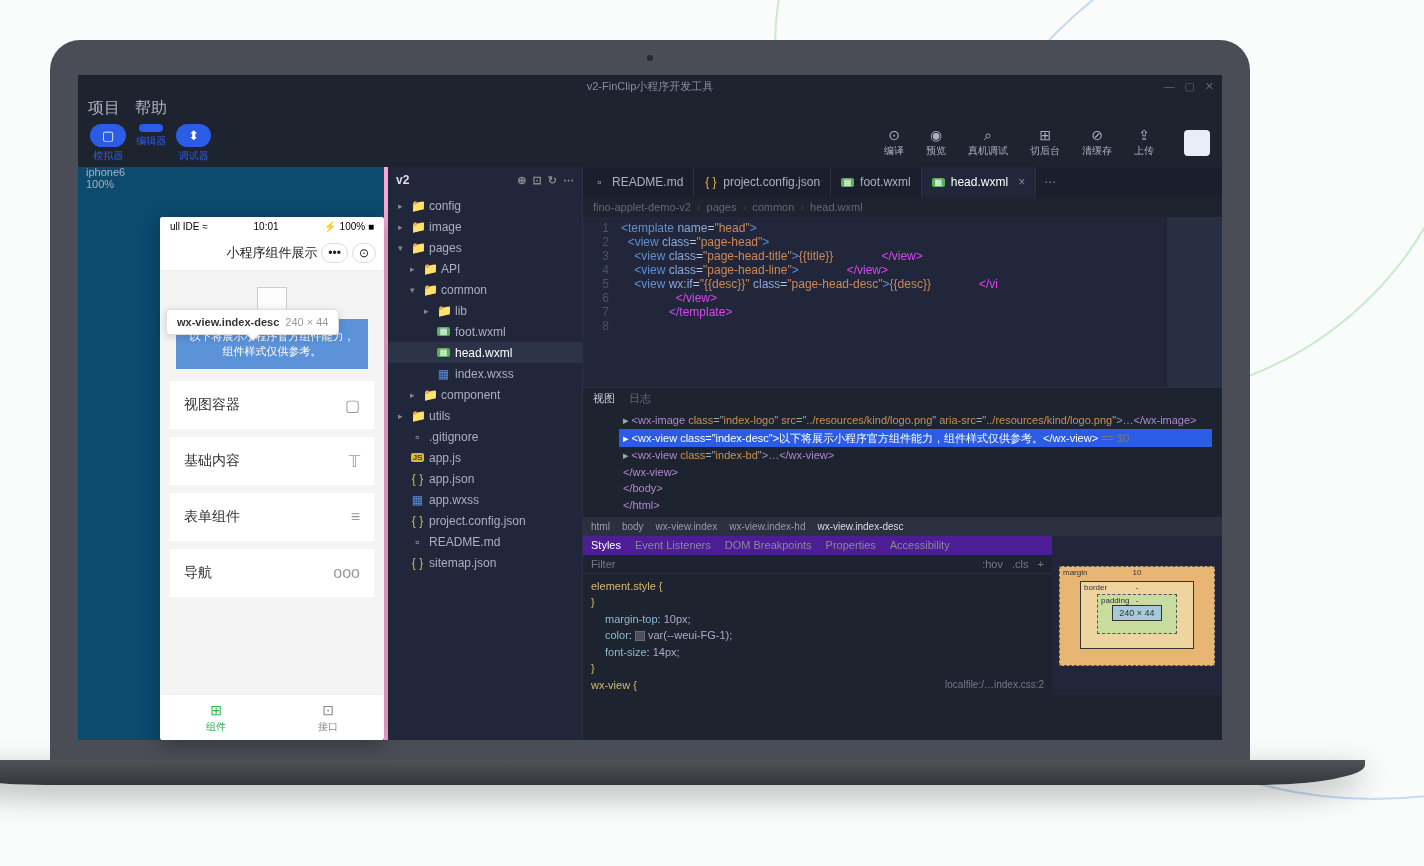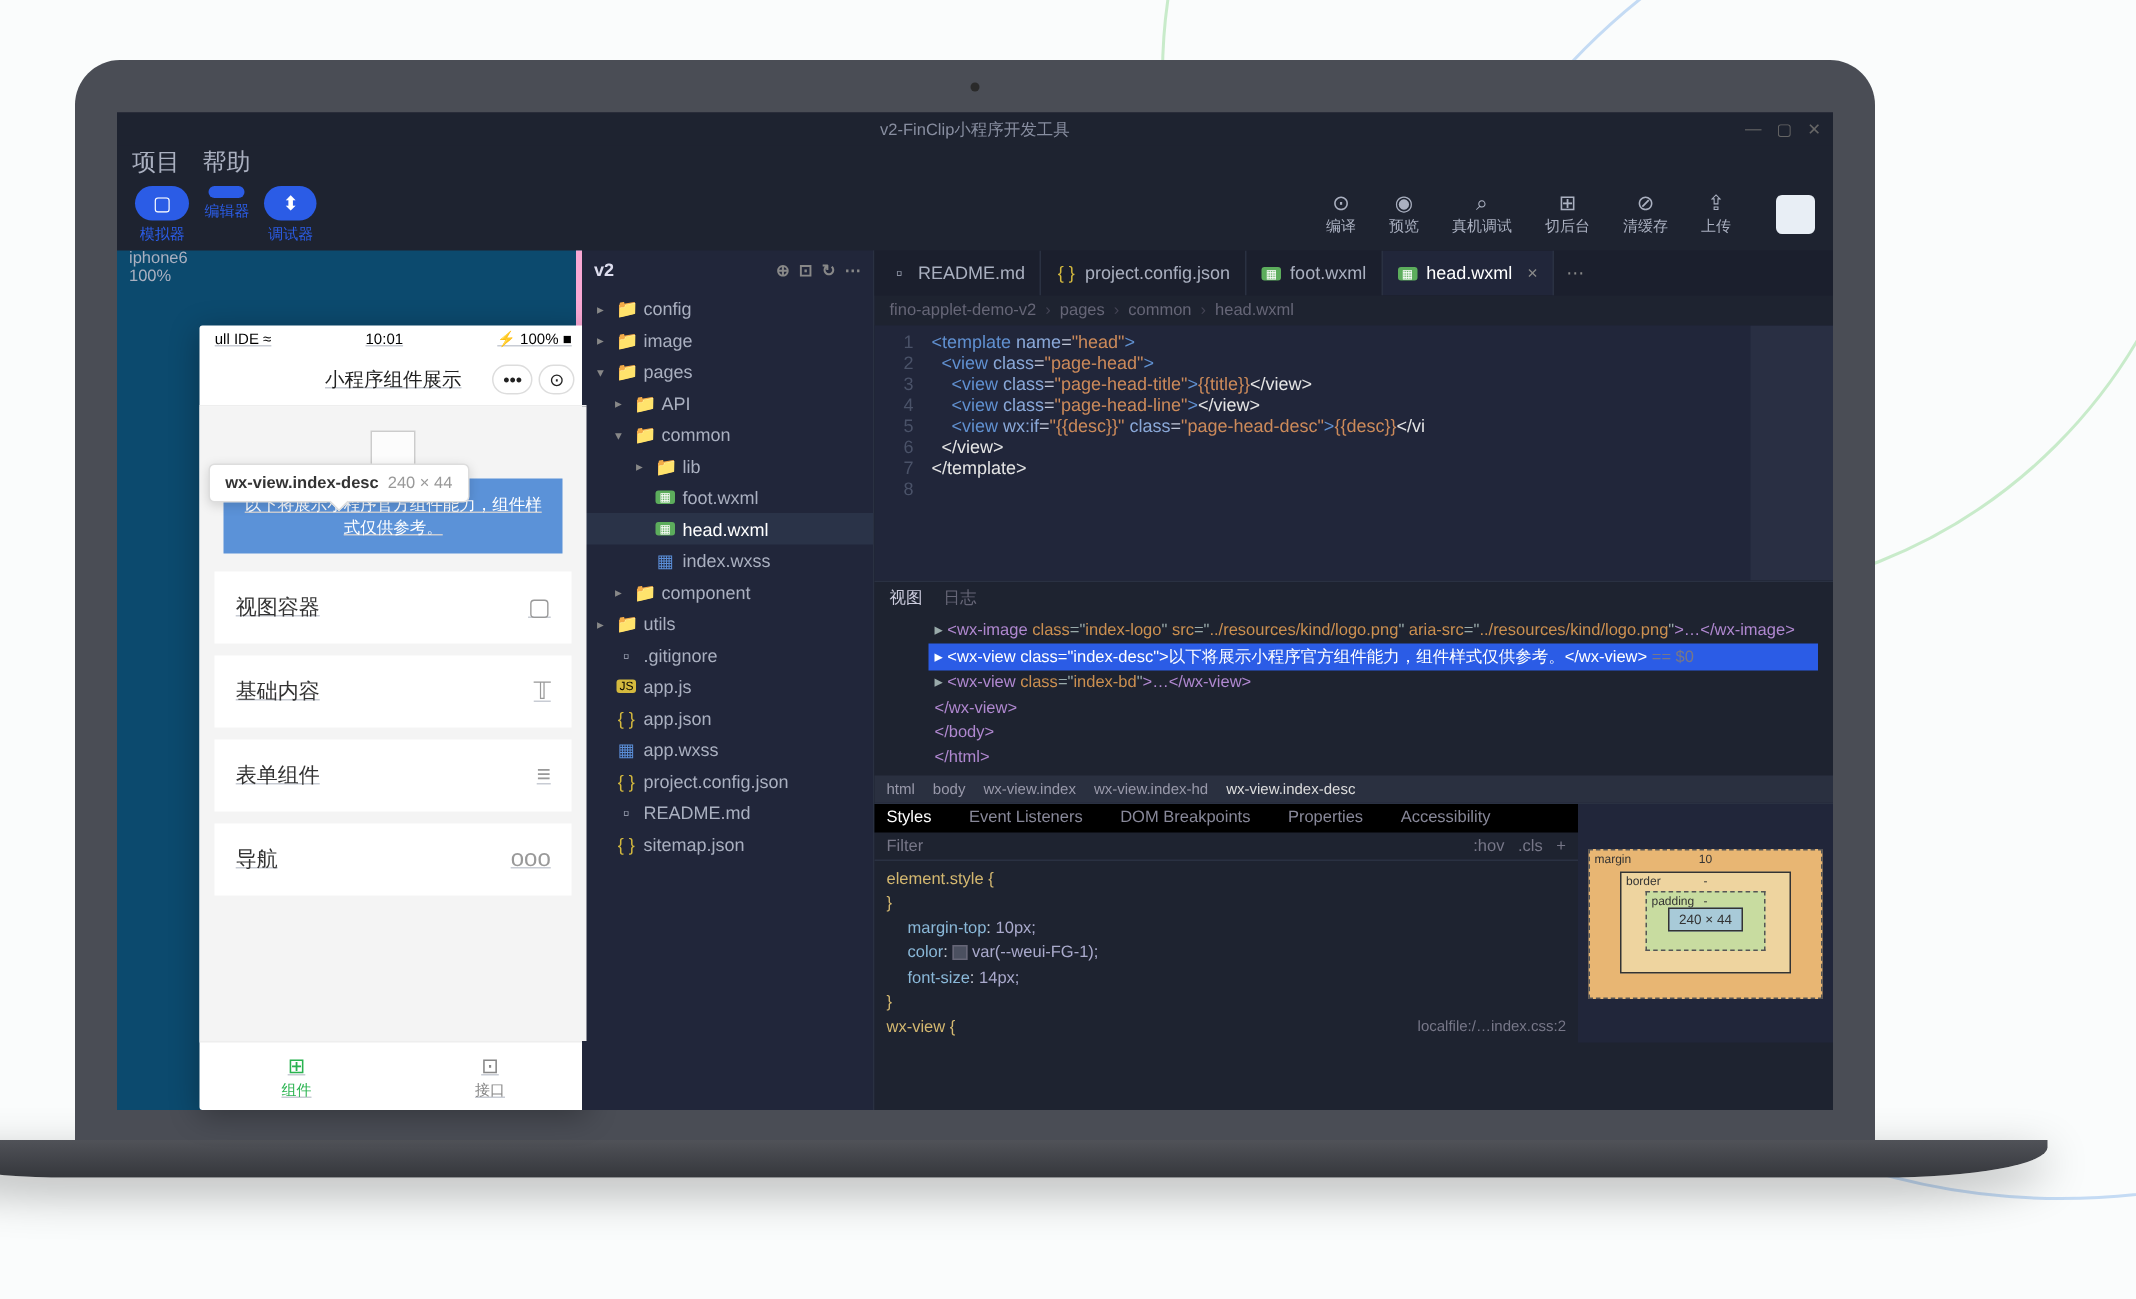--- a/index.html
+++ b/index.html
@@ -39,21 +39,21 @@
 .tool-action-icon { font-size: 14px; line-height: 1; }
 .avatar { width: 26px; height: 26px; background: #e8eef5; border-radius: 4px; margin-left: 8px; }
 
 
 .main { flex: 1; display: flex; min-height: 0; }
 
 
 .sim-panel { width: 310px; background: #0c4a6e; display: flex; flex-direction: row; border-right: 4px solid #f9a8d4; }
 .sim-statusbar { height: 22px; display: flex; align-items: center; padding: 0 8px; color: #aab0c0; font-size: 11px; }
 .phone-wrap { flex: 1; display: flex; justify-content: center; padding-top: 50px; }
-.phone { width: 258px; background: #fff; border-radius: 2px; box-shadow: 0 4px 20px rgba(0,0,0,0.3); display: flex; flex-direction: column; overflow: visible; text-decoration: underline; }
+.phone { width: 224px; background: #fff; border-radius: 2px; box-shadow: 0 4px 20px rgba(0,0,0,0.3); display: flex; flex-direction: column; overflow: visible; }
 .phone-top { height: 18px; display: flex; justify-content: space-between; align-items: center; padding: 0 10px; font-size: 10px; color: #000; }
 .phone-nav { height: 36px; display: flex; align-items: center; justify-content: center; position: relative; color: #222; font-size: 13px; border-bottom: 1px solid #eee; }
 .phone-nav-right { position: absolute; right: 8px; display: flex; gap: 4px; align-items: center; }
 .capsule { border: 1px solid #ddd; border-radius: 12px; padding: 2px 6px; font-size: 12px; }
 .phone-body { flex: 1; background: #f4f4f4; padding: 10px; position: relative; }
 .tooltip { position: absolute; top: 38px; left: 6px; background: #fff; border: 1px solid #ddd; border-radius: 4px; padding: 6px 10px; font-size: 11px; color: #333; box-shadow: 0 2px 8px rgba(0,0,0,0.15); z-index: 5; }
 .tooltip .dim { color: #999; margin-left: 6px; }
 .tooltip::after { content: ""; position: absolute; bottom: -5px; left: 50%; width: 8px; height: 8px; background: #fff; border-right: 1px solid #ddd; border-bottom: 1px solid #ddd; transform: translateX(-50%) rotate(45deg); }
 .placeholder-box { width: 30px; height: 24px; border: 1px solid #ccc; margin: 6px auto 8px; background: #fcfcfc; }
 .highlighted-text { background: #5b92d8; color: #fff; padding: 10px; font-size: 11px; text-align: center; margin: 0 6px 12px; }
@@ -92,41 +92,41 @@
 .breadcrumbs { height: 20px; display: flex; align-items: center; padding: 0 10px; gap: 6px; color: #667; font-size: 11px; }
 .breadcrumbs .sep { color: #445; }
 .code-area { background: #21263a; padding: 4px 0; font-family: Consolas, Monaco, monospace; font-size: 12px; position: relative; overflow: hidden; }
 .code-line { display: flex; }
 .line-no { width: 38px; text-align: right; padding-right: 12px; color: #4a5268; flex: none; }
 .code { white-space: pre; color: #bfc5d6; }
 .c-tag { color: #6090d0; }
 .c-attr { color: #8aa8d8; }
 .c-str { color: #cc8a5a; }
 .c-brace { color: #cc8a5a; }
-.c-close { color: #e5e5e5; }
+.c-close { color: #d946ef; margin-left: 48px; }
 .minimap { position: absolute; right: 0; top: 0; width: 55px; height: 100%; background: rgba(50,56,76,0.5); }
 
 
 .dom-panel { background: #1e2330; border-top: 1px solid #2a3142; }
 .dom-tabs { height: 20px; display: flex; align-items: center; padding: 0 10px; gap: 14px; color: #667; font-size: 11px; }
 .dom-tabs .active { color: #ccd; }
 .dom-code { padding: 4px 10px 4px 40px; font-family: Consolas, Monaco, monospace; font-size: 11px; line-height: 1.5; color: #9aa; }
 .dom-code .hl-line { background: #2b5ce6; color: #fff; padding: 1px 4px; margin-left: -4px; }
 .dom-code .purple { color: #b088d0; }
 .dom-code .orange { color: #cc9050; }
 .dom-code .gray { color: #778; }
 
 
 .elem-path { height: 18px; background: #2a3040; display: flex; align-items: center; padding: 0 8px; gap: 12px; color: #99a; font-size: 10px; text-align: right; }
 .elem-path .active { color: #ddd; }
 
 
 .styles-panel { display: flex; border-top: 1px solid #2a3142; height: 160px; }
 .styles-left { flex: 1; display: flex; flex-direction: column; min-width: 0; }
-.styles-tabs { height: 22px; display: flex; align-items: center; padding: 0 8px; gap: 25px; color: #889; font-size: 11px; background: #000000; }
+.styles-tabs { height: 22px; display: flex; align-items: center; padding: 0 8px; gap: 14px; color: #889; font-size: 11px; background: #4c1d95; }
 .styles-tabs .active { color: #fff; }
 .filter-row { height: 22px; display: flex; align-items: center; justify-content: space-between; padding: 0 8px; color: #778; font-size: 11px; border-bottom: 1px solid #2a3142; }
 .filter-hov span { margin-left: 6px; }
 .css-rules { padding: 4px 8px; font-family: Consolas, Monaco, monospace; font-size: 11px; line-height: 1.5; overflow: hidden; }
 .css-rules .sel { color: #d4b870; }
 .css-rules .prop { color: #8ab8d8; margin-left: 14px; }
 .css-rules .val { color: #aac; }
 .css-rules .src { float: right; color: #778; font-size: 10px; }
 .color-swatch { display: inline-block; width: 10px; height: 10px; background: #4b5060; border: 1px solid #667; vertical-align: middle; margin-right: 3px; }
 

